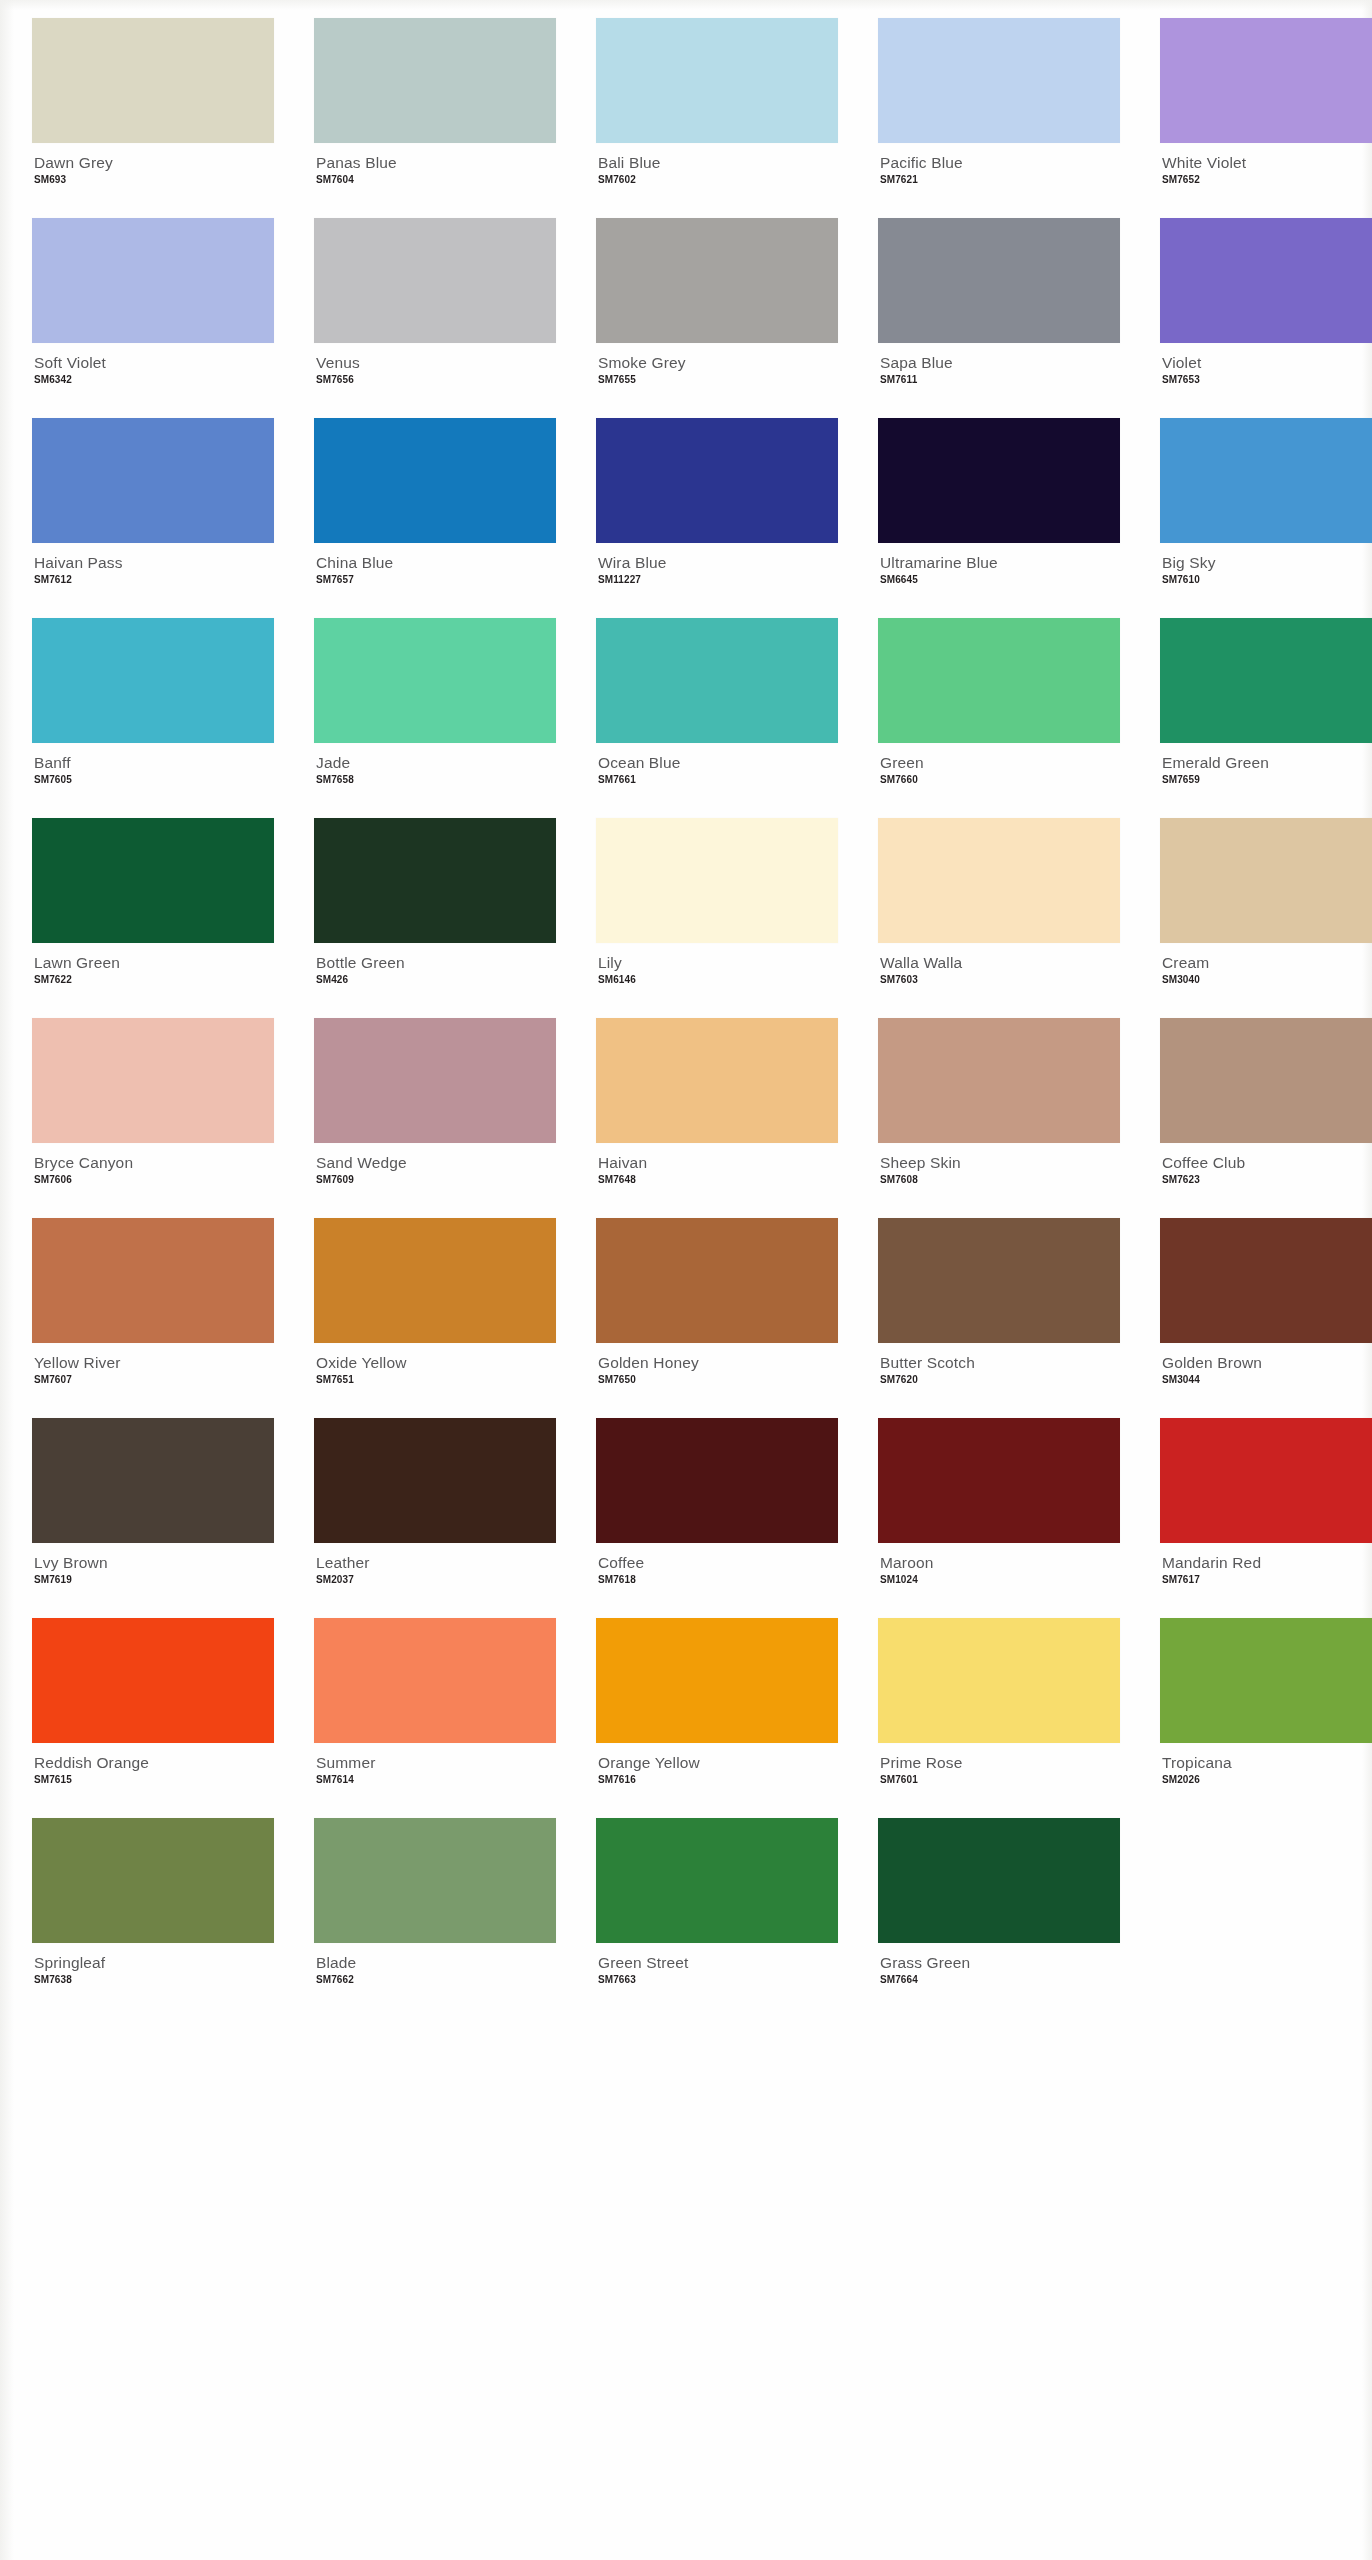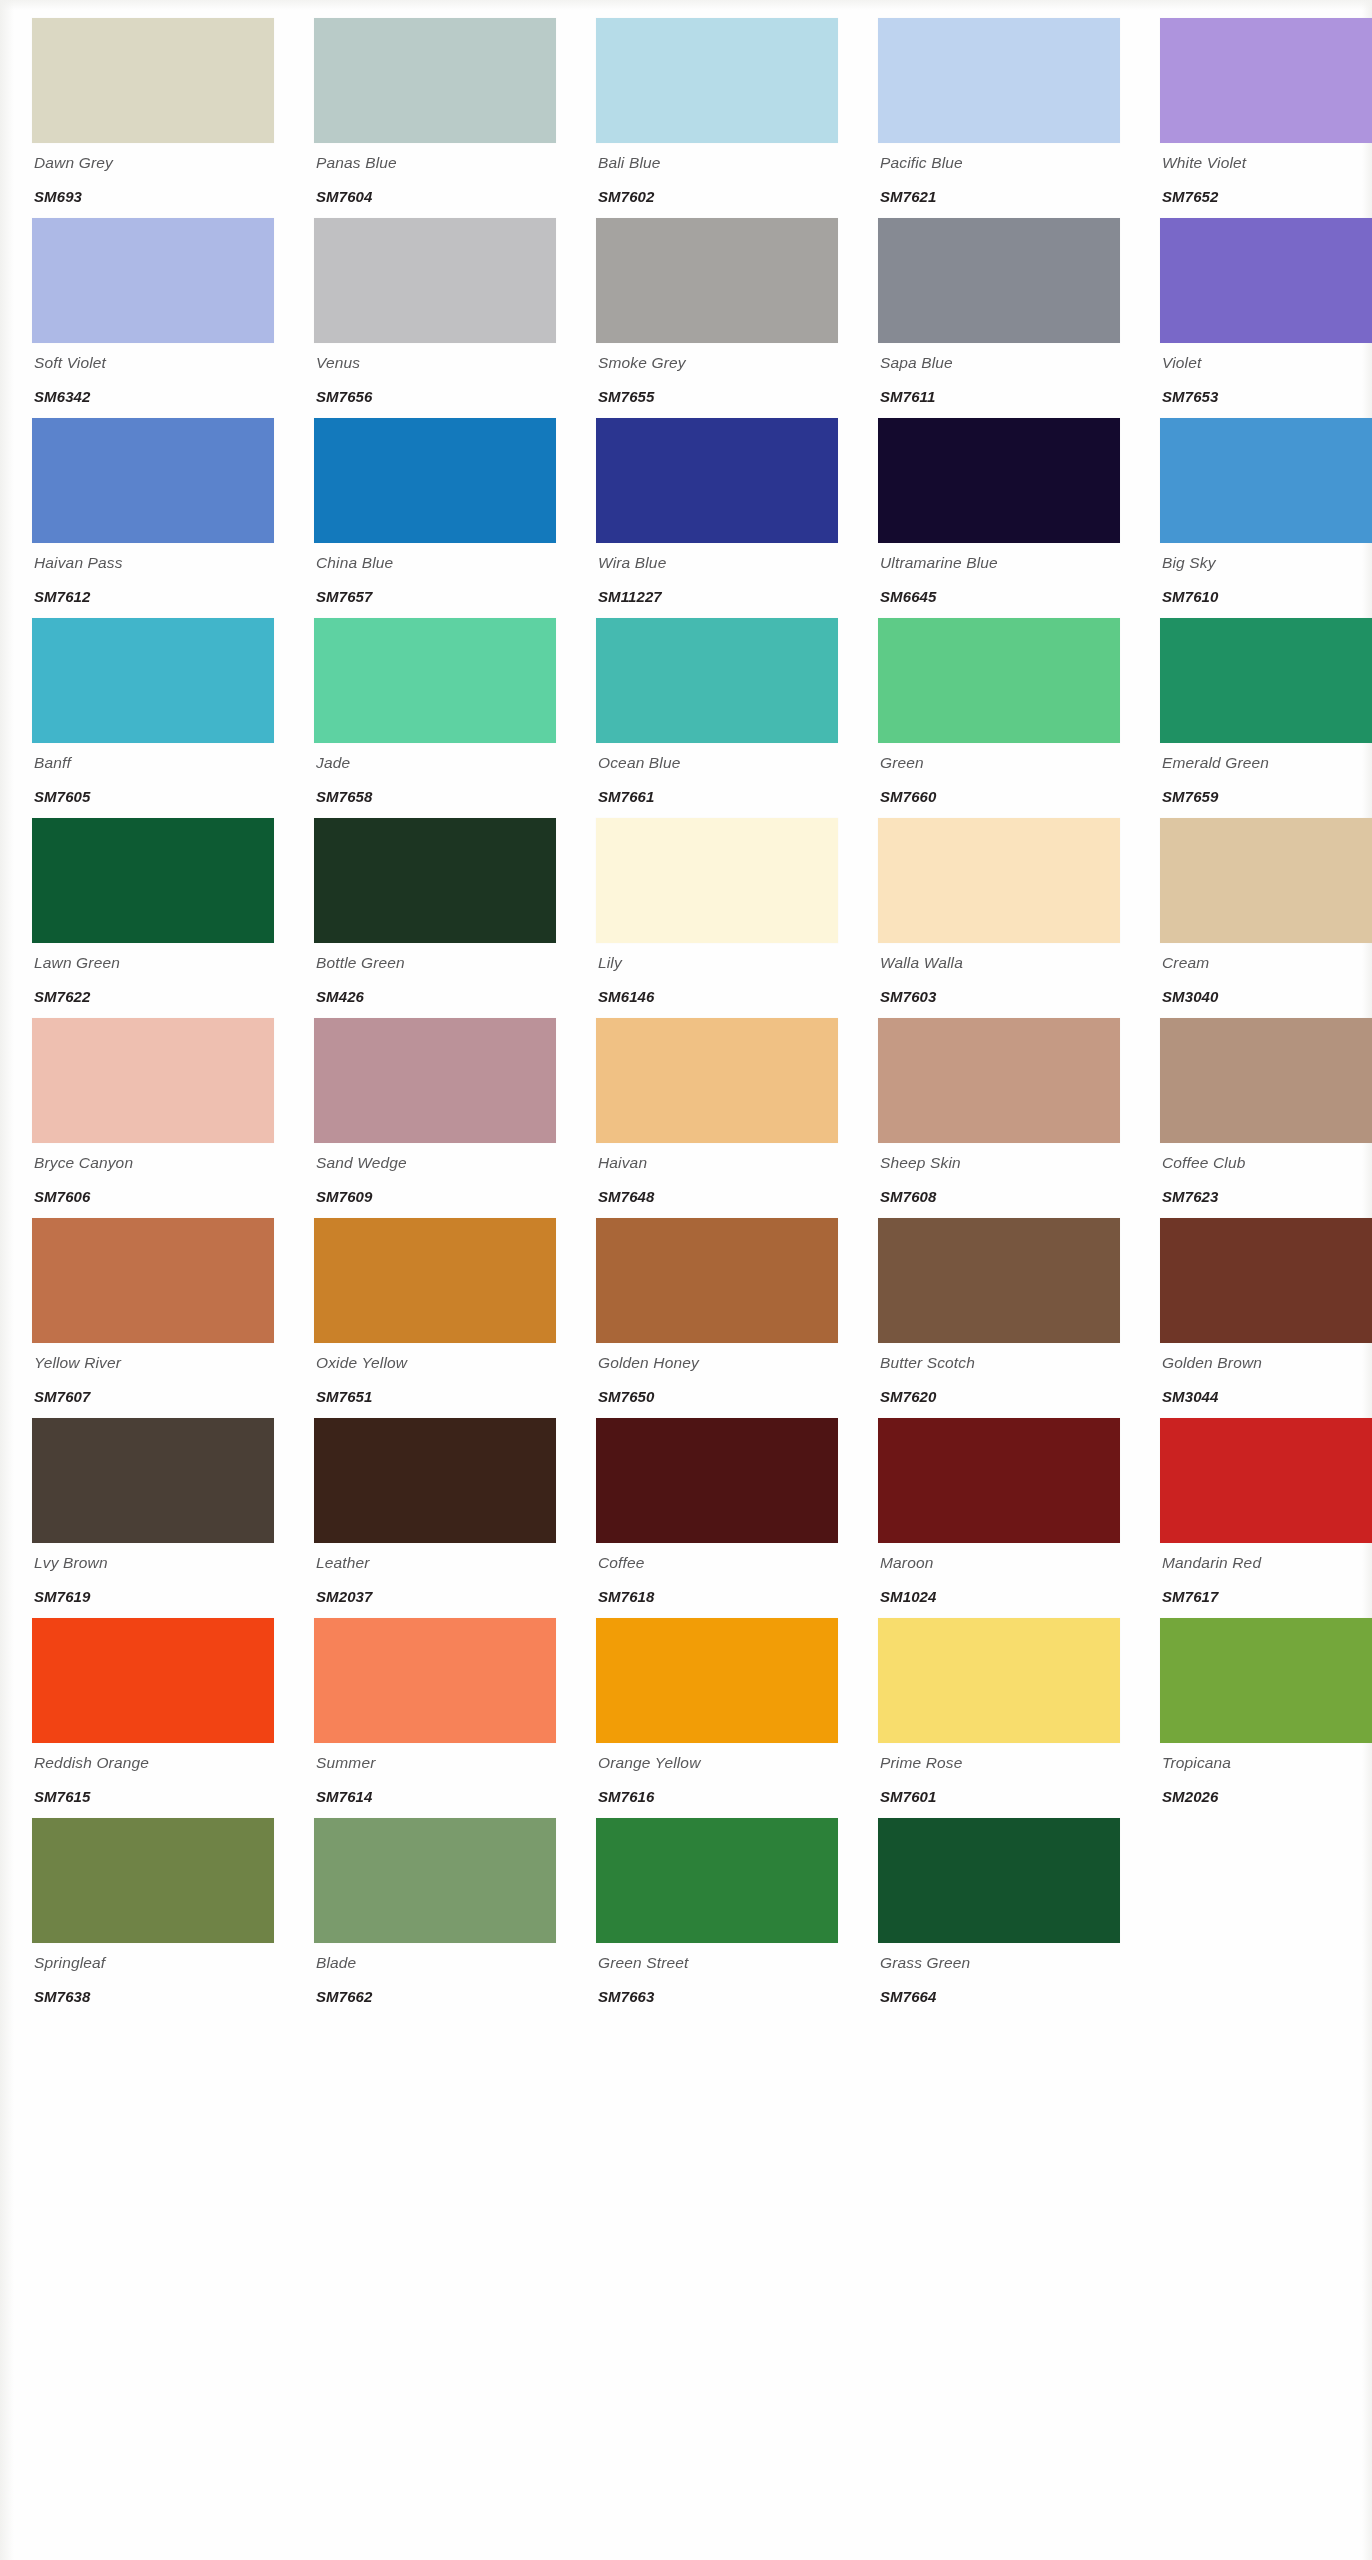--- a/index.html
+++ b/index.html
@@ -28,21 +28,20 @@
     column-gap: 40px;
     row-gap: 0px;
     width: 1250px;
     margin-left: 12px;
   }
   .swatch-cell {
     height: 200px;
     display: flex;
     flex-direction: column;
     position: relative;
-    font-style: italic;
   }
   .swatch-cell.empty {
     visibility: hidden;
   }
   .chip {
     width: 100%;
     height: 125px;
     display: block;
     box-shadow: 0 0 0 0.5px rgba(0,0,0,0.02);
   }
@@ -52,25 +51,25 @@
     line-height: 1.12;
   }
   .cname {
     font-size: 15.5px;
     color: #58585a;
     letter-spacing: 0.15px;
     white-space: nowrap;
     font-weight: 400;
   }
   .ccode {
-    font-size: 15px;
+    font-size: 10px;
     color: #231f20;
     font-weight: bold;
     letter-spacing: 0.1px;
-    margin-top: 18px;
+    margin-top: 3px;
     white-space: nowrap;
   }
   
   .edge-left {
     position: absolute;
     top: 0; left: 0;
     width: 14px; height: 100%;
     background: linear-gradient(to right, #f1f1ef, rgba(255,255,255,0));
     pointer-events: none;
   }

